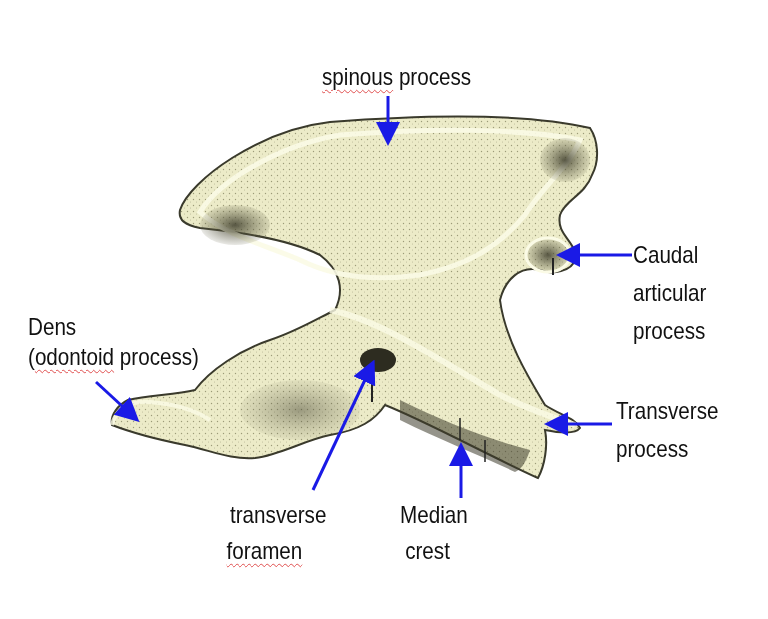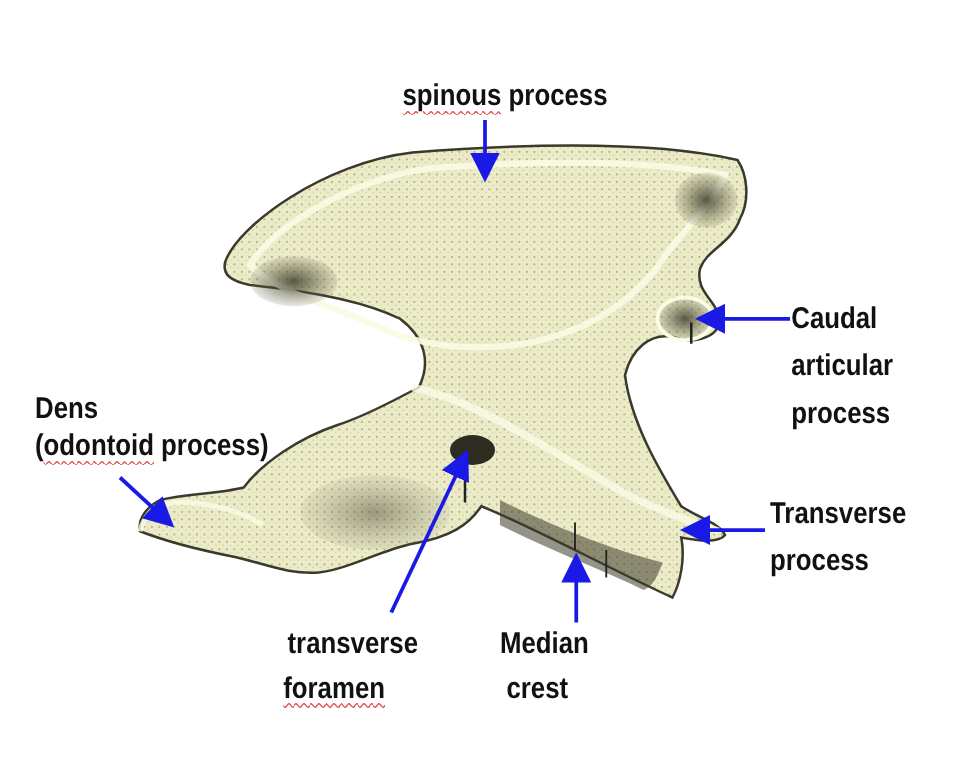--- a/index.html
+++ b/index.html
@@ -1,18 +1,18 @@
 <!DOCTYPE html>
 <html><head>
 <meta charset="utf-8">
 <style>
   html, body { margin:0; padding:0; background:#ffffff; }
   body { width:768px; height:619px; position:relative; overflow:hidden;
          font-family:"Liberation Sans", sans-serif; }
-  .canvas { position:absolute; left:0; top:0; width:656px; height:619px;font-weight:bold; }
+  .canvas { position:absolute; left:0; top:0; width:656px; height:619px; }
   .label { position:absolute; color:#111; font-size:24px; line-height:30px;
            transform:scaleX(0.86); transform-origin:left top; white-space:nowrap;
            font-family:"Liberation Sans", sans-serif; }
   .squig { text-decoration: underline wavy #e05050; text-decoration-thickness:1px;
            text-underline-offset:4px; }
 </style>
 </head>
 <body>
 
 <div class="canvas">

